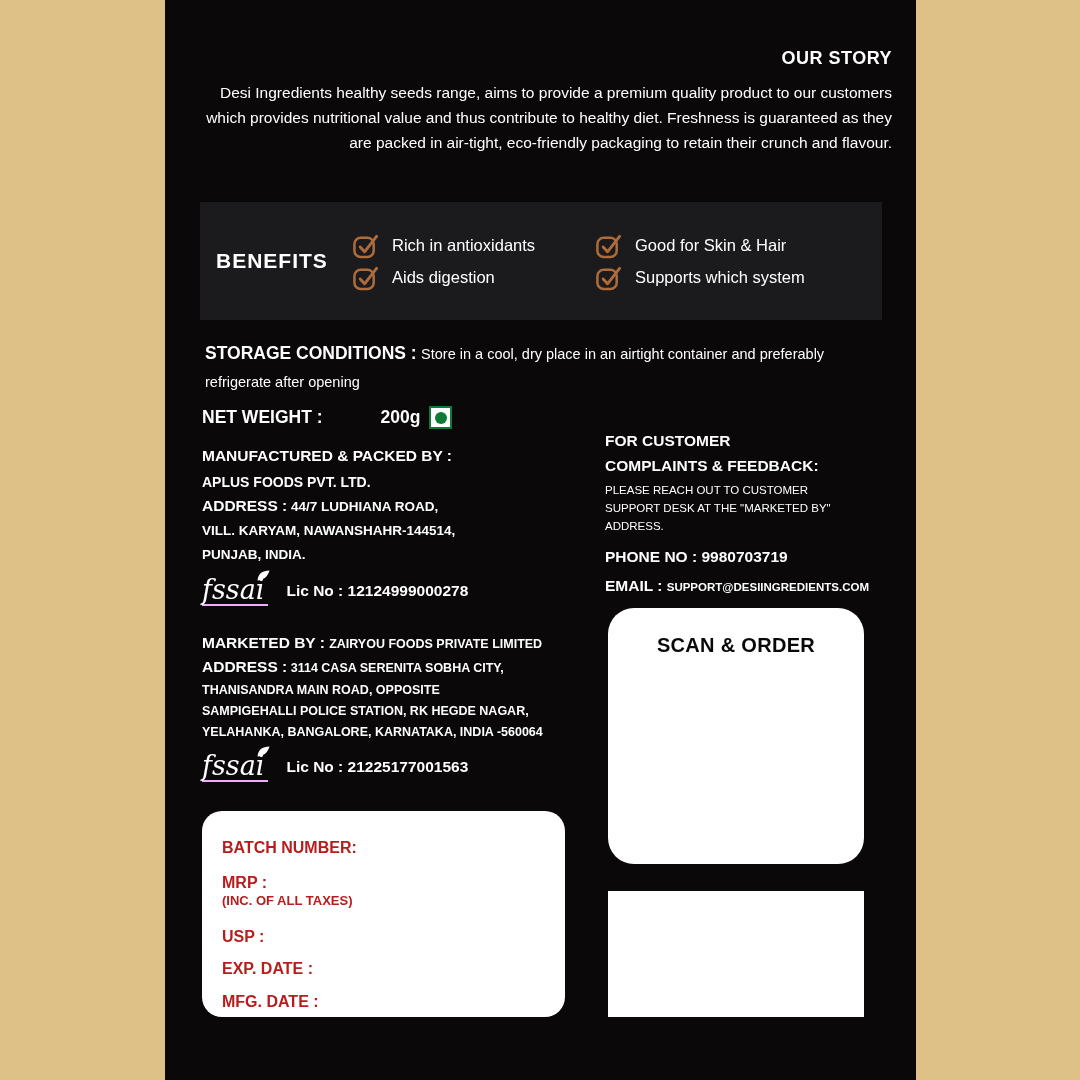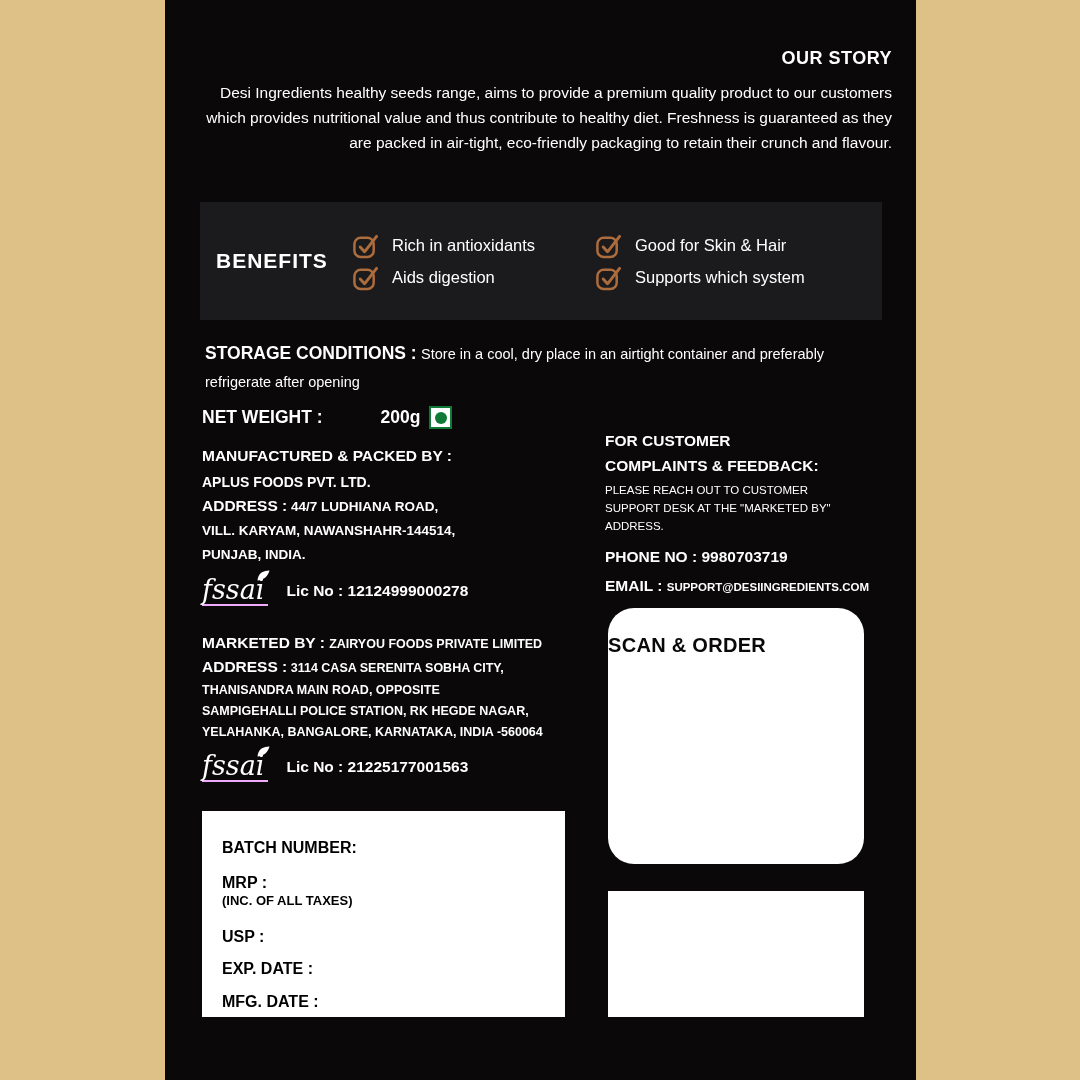--- a/index.html
+++ b/index.html
@@ -98,30 +98,31 @@
   .marketed .hrow .co { font-size: 12.5px; }
   .m-addr { margin-top: 7px; font-size: 12.5px; font-weight: bold; line-height: 16px; }
   .m-addr .alabel { font-size: 15.5px; }
   .m-line { margin-top: 7px; font-size: 12.5px; font-weight: bold; }
 
   
   .scan-box {
     position: absolute; left: 443px; top: 608px;
     width: 256px; height: 256px;
     background: #ffffff; border-radius: 26px;
-    color: #0a0808; text-align: left;
+    color: #0a0808; text-align: center;
   }
   .scan-box .t { margin-top: 26px; font-size: 20px; font-weight: bold; letter-spacing: .3px; }
 
   
   .batch-box {
     position: absolute; left: 37px; top: 811px;
     width: 363px; height: 206px;
-    background: #ffffff; color: #000000;
+    background: #ffffff; color: #b91c1c;
     padding: 22px 20px 0 20px;
+    border-radius: 20px;
   }
   .batch-box .row { font-size: 16px; font-weight: bold; }
   .batch-box .row.batch { margin-top: 6px; }
   .batch-box .row.mrp { margin-top: 17px; }
   .batch-box .row.inc { font-size: 13px; margin-top: 1px; }
   .batch-box .row.usp { margin-top: 20px; }
   .batch-box .row.mfg { margin-top: 15px; }
   .batch-box .row.exp { margin-top: 14px; }
 
   

